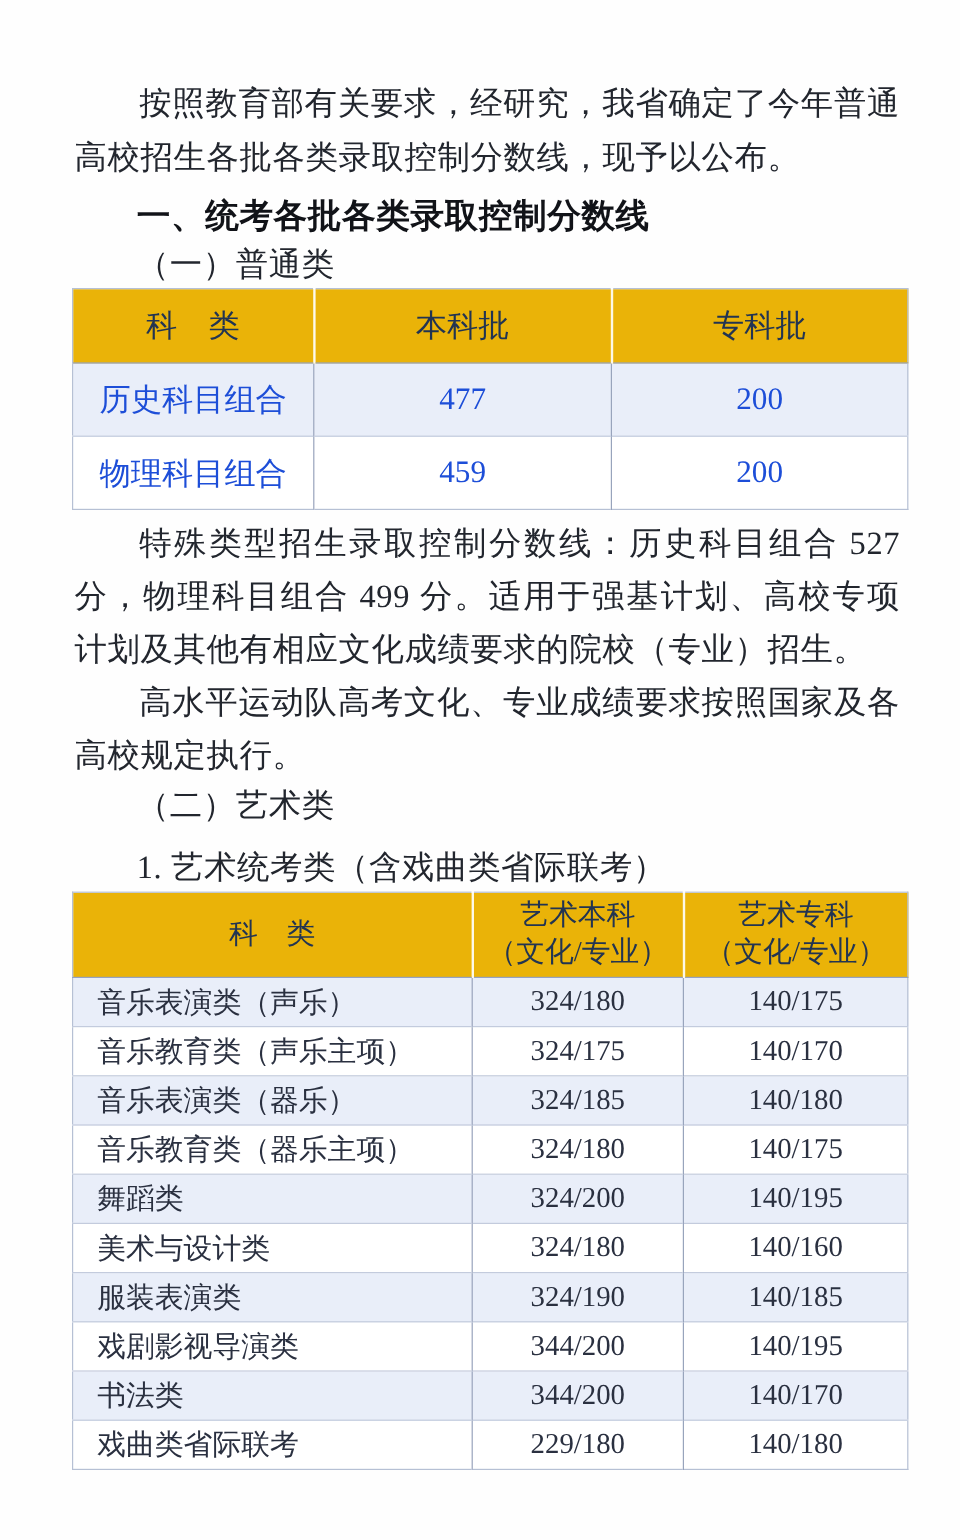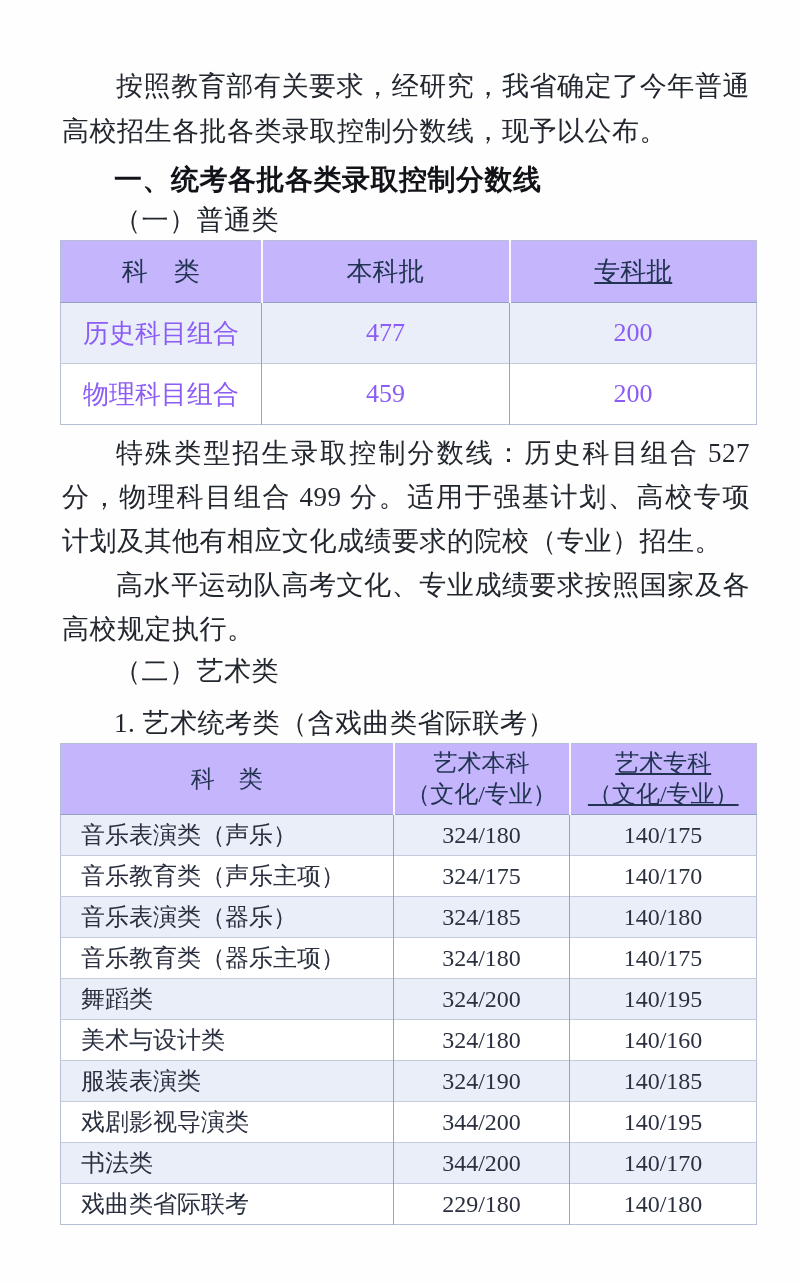--- a/index.html
+++ b/index.html
@@ -31,31 +31,31 @@
     font-size:27px;line-height:40px;margin:12px 0 0 52px;letter-spacing:.5px;
   }
   table{
     border-collapse:collapse;table-layout:fixed;
     width:696px;margin-left:-2px;
     border:1px solid #b6c0d4;
   }
   .tbl-general{margin-top:0;}
   .tbl-art{margin-top:0;}
   thead th{
-    background:#c4b5fd;color:#223452;font-weight:normal;
+    background:#eab308;color:#223452;font-weight:normal;
     border-right:2px solid rgba(255,255,255,.9);
     border-bottom:1px solid #93a2c4;
     padding:0;
   }
-  thead th:last-child{border-right:none;text-decoration:underline;}
+  thead th:last-child{border-right:none;}
   .tbl-general thead th{height:61px;font-size:26px;}
   .tbl-general tbody td{
     height:60px;font-size:26px;text-align:center;
     border-right:1px solid #98a4bc;border-top:1px solid #c3cbdd;
-    color:#8b5cf6;padding:0;
+    color:#1d4ed8;padding:0;
   }
   .tbl-general tbody td:last-child{border-right:none;}
   .tbl-general tbody tr:nth-child(odd){background:#e9eef9;}
   .tbl-general tbody tr:nth-child(even){background:#ffffff;}
   .tbl-art thead th{height:70px;font-size:24px;line-height:31px;}
   .tbl-art thead th .h-sub{font-size:24px;}
   .tbl-art tbody td{
     height:40px;font-size:24px;text-align:center;
     border-right:1px solid #98a4bc;border-top:1px solid #c3cbdd;
     color:#2a3040;padding:0;

